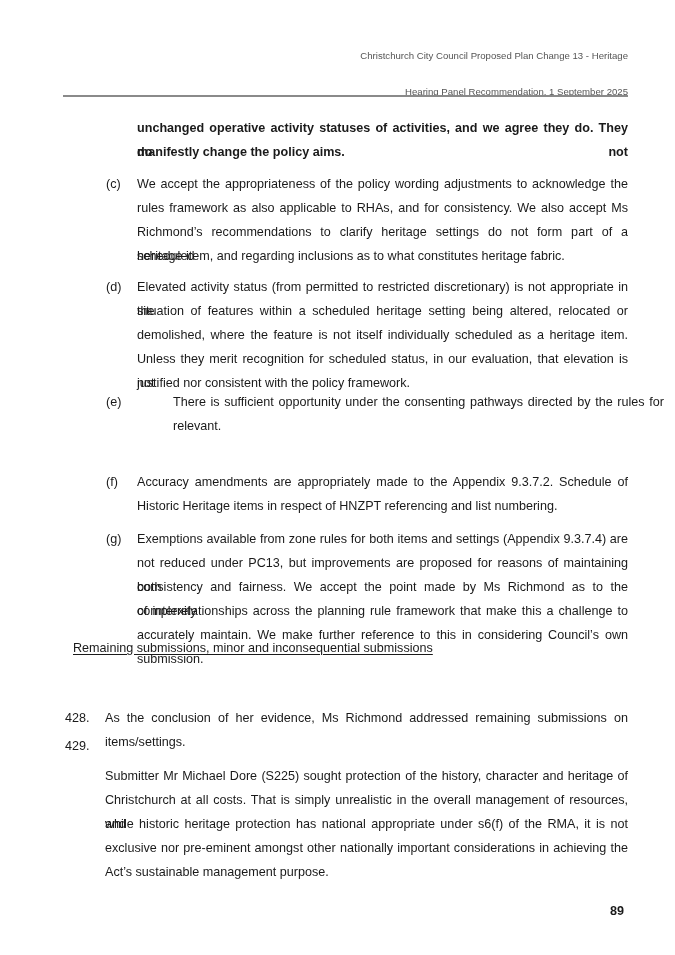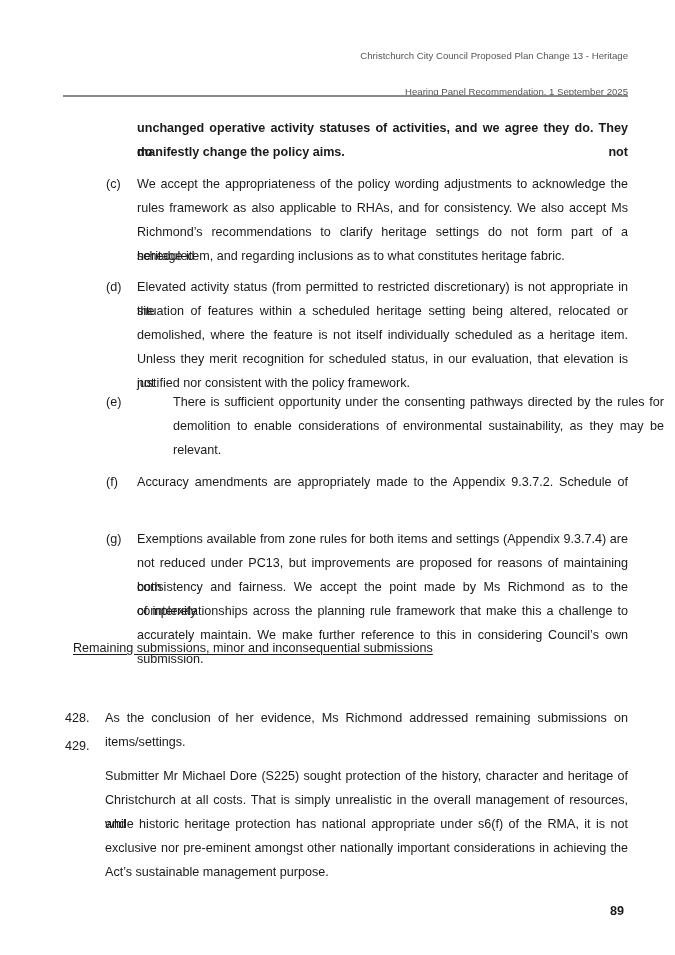--- a/index.html
+++ b/index.html
@@ -45,27 +45,27 @@
   <div class="jl">Elevated activity status (from permitted to restricted discretionary) is not appropriate in the</div>
   <div class="jl">situation of features within a scheduled heritage setting being altered, relocated or</div>
   <div class="jl">demolished, where the feature is not itself individually scheduled as a heritage item.</div>
   <div class="jl">Unless they merit recognition for scheduled status, in our evaluation, that elevation is not</div>
   <div class="ll">justified nor consistent with the policy framework.</div>
 </div>
 
 <div class="label" style="left:106px; top:390px;">(e)</div>
 <div class="para" style="left:137px; top:390px; width:491px;margin-left:36px;">
   <div class="jl">There is sufficient opportunity under the consenting pathways directed by the rules for</div>
-  <div class="jl">demolition to enable considerations of environmental sustainability, as they may be</div>
   <div class="ll">relevant.</div>
 </div>
 
 <div class="label" style="left:106px; top:470px;">(f)</div>
 <div class="para" style="left:137px; top:470px; width:491px;">
   <div class="jl">Accuracy amendments are appropriately made to the Appendix 9.3.7.2. Schedule of</div>
+  <div class="ll">Historic Heritage items in respect of HNZPT referencing and list numbering.</div>
 </div>
 
 <div class="label" style="left:106px; top:527px;">(g)</div>
 <div class="para" style="left:137px; top:527px; width:491px;">
   <div class="jl">Exemptions available from zone rules for both items and settings (Appendix 9.3.7.4) are</div>
   <div class="jl">not reduced under PC13, but improvements are proposed for reasons of maintaining both</div>
   <div class="jl">consistency and fairness.  We accept the point made by Ms Richmond as to the complexity</div>
   <div class="jl">of interrelationships across the planning rule framework that make this a challenge to</div>
   <div class="jl">accurately maintain.  We make further reference to this in considering Council’s own</div>
   <div class="ll">submission.</div>

